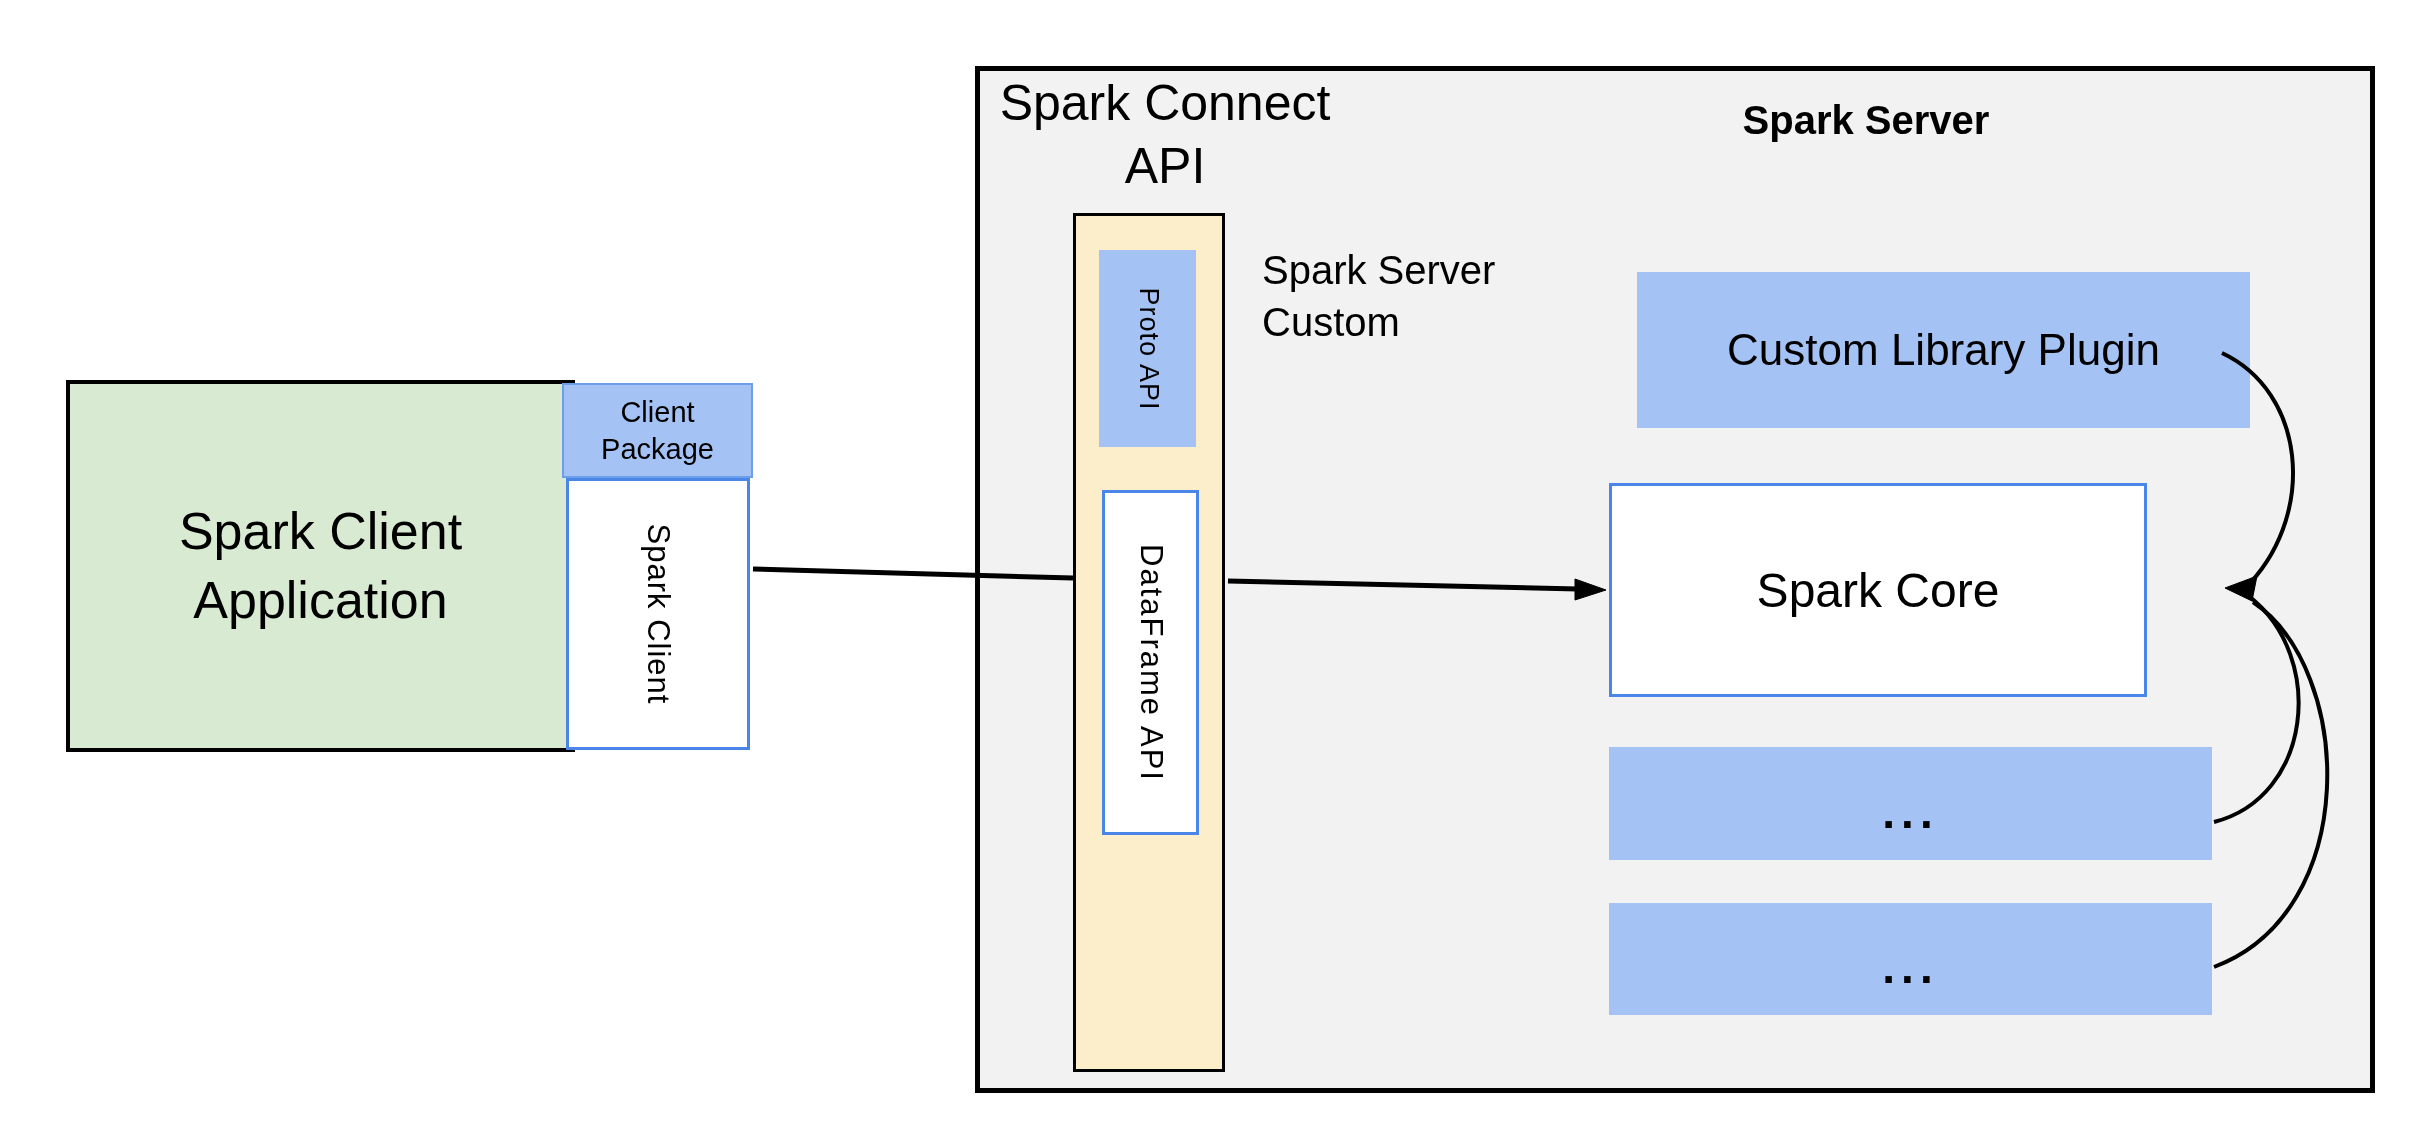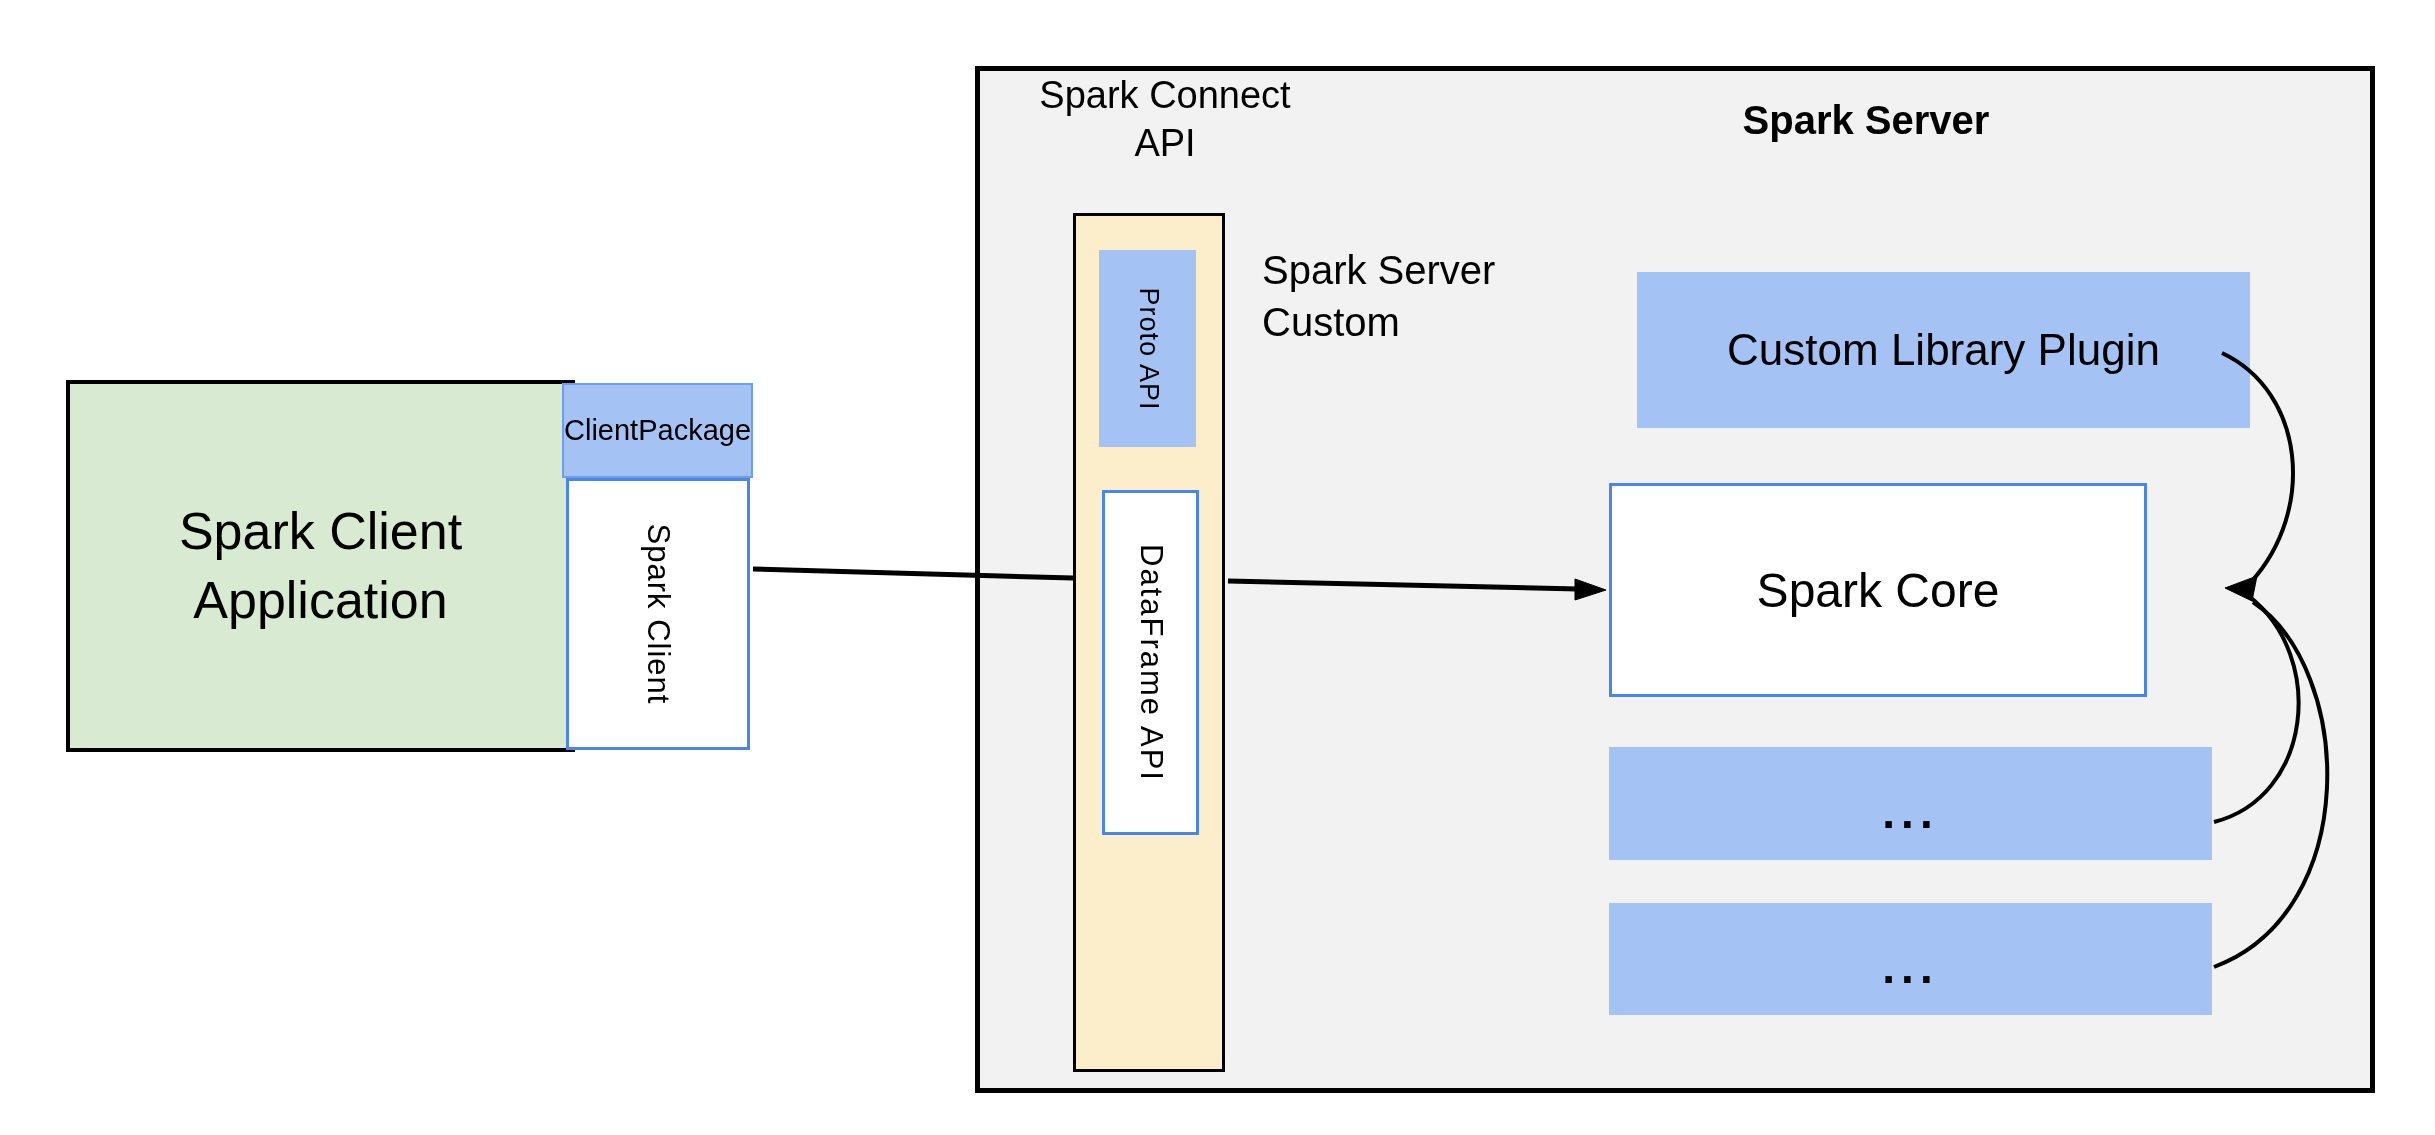--- a/index.html
+++ b/index.html
@@ -21,21 +21,21 @@
   
   .client-app {
     left: 66px; top: 380px; width: 509px; height: 372px;
     background: #d9ead3; border: 4px solid #000000;
     display: flex; flex-direction: column; align-items: center; justify-content: center;
     font-size: 52px; line-height: 1.32; text-align: center;
   }
   .client-package {
     left: 562px; top: 383px; width: 191px; height: 95px;
     background: #a4c2f4; border: 2px solid #6d9eeb;
-    display: flex; align-items: center; justify-content: center;
+    display: flex; flex-direction: column; align-items: center; justify-content: center;
     font-size: 29px; line-height: 1.25; text-align: center;
     z-index: 3;
   }
   .spark-client-box {
     left: 566px; top: 478px; width: 184px; height: 272px;
     background: #ffffff; border: 3px solid #4a86e8;
     z-index: 3;
   }
   .vtext {
     position: absolute; left: 50%; top: 50%;
@@ -44,21 +44,21 @@
   }
   .spark-client-box .vtext { font-size: 31px; letter-spacing: 1px; }
 
   
   .connect-panel {
     left: 975px; top: 66px; width: 1400px; height: 1027px;
     background: #f2f2f2; border: 5px solid #000000;
   }
   .connect-title {
     left: 995px; top: 72px; width: 340px;
-    font-size: 38px; line-height: 1.25; text-align: center;
+    font-size: 50px; line-height: 1.25; text-align: center;
   }
   .server-title {
     left: 1666px; top: 98px; width: 400px;
     font-size: 40px; font-weight: 700; text-align: center;
   }
 
   
   .server-lib-box {
     left: 1073px; top: 213px; width: 152px; height: 859px;
     background: #fdeecb; border: 3px solid #000000;

